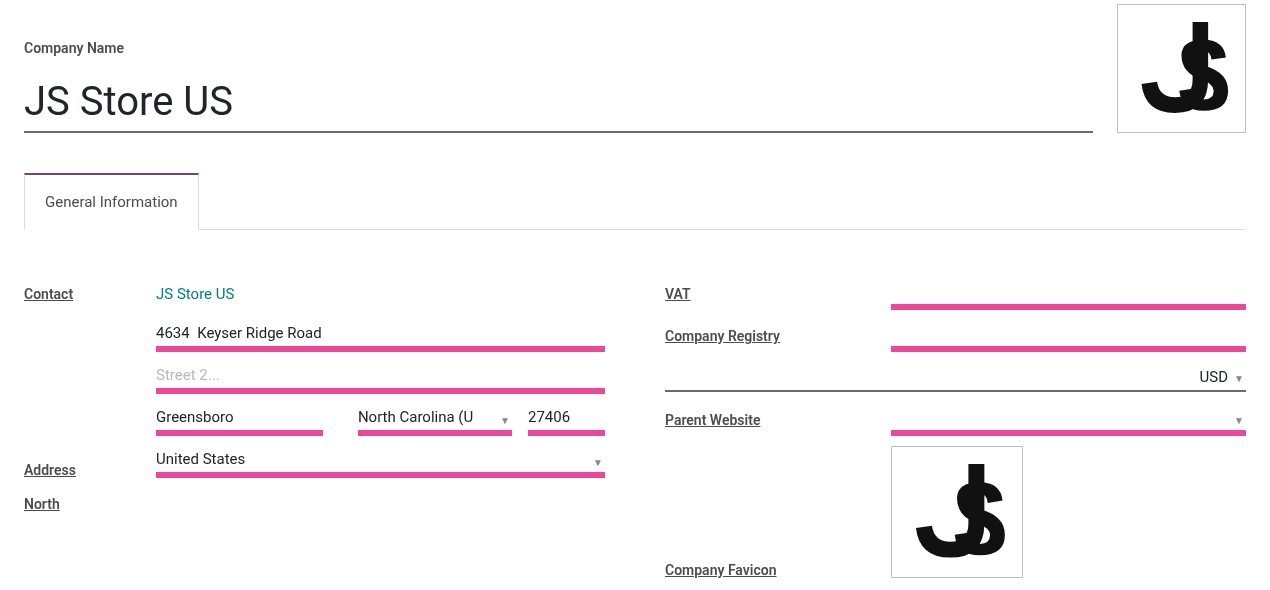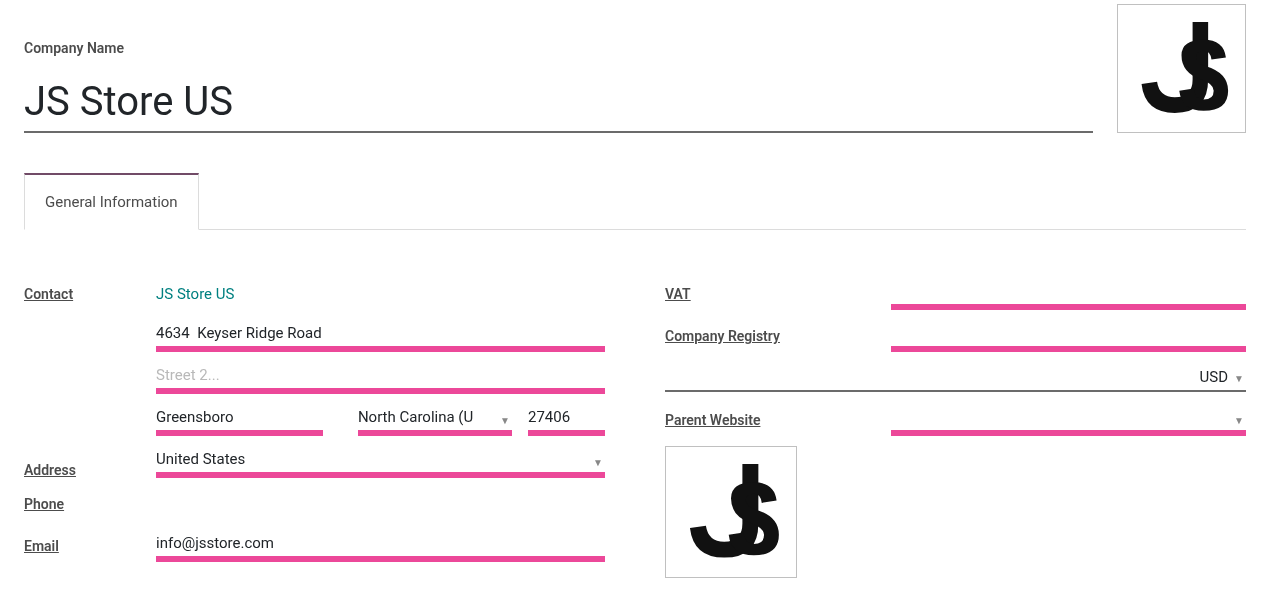--- a/index.html
+++ b/index.html
@@ -228,29 +228,23 @@
             <input class="inp zip-inp" value="27406" style="">
           </div>
           <div class="sel-wrap">
             <input class="inp" value="United States" style="">
             <span class="caret">▼</span>
           </div>
         </div>
       </div>
 
       <div class="form-row">
-        <div class="lbl">Phone</div>
-      </div>
-
-      <div class="form-row">
-        <div class="lbl">Email</div>
-        <div class="val">
-          <input class="inp" value="info@jsstore.com" style="">
-        </div>
-      </div>
+        <div class="lbl">North</div>
+      </div>
+
 
     </div>
 
     <div class="col col-right">
       <div class="form-row">
         <div class="lbl">VAT</div>
         <div class="val">
           <input class="inp" style="">
         </div>
       </div>
@@ -275,20 +269,21 @@
         <div class="lbl">Parent Website</div>
         <div class="val">
           <div class="sel-wrap">
             <input class="inp" style="">
             <span class="caret">▼</span>
           </div>
         </div>
       </div>
 
       <div class="form-row top-align">
+        <div class="lbl">Company Favicon</div>
         <div class="val">
           <div class="favicon-box">
             <svg viewBox="0 0 100 100">
               <path d="M60 8 L60 60 Q60 76 44 76 Q30 76 28 62 L14 64 Q17 90 44 90 Q74 90 74 60 L74 8 Z" fill="#111"></path>
               <path d="M50 38 Q50 24 70 24 Q88 24 90 40 L77 42 Q76 34 70 34 Q63 34 63 40 Q63 45 72 48 Q92 54 92 70 Q92 88 70 88 Q50 88 48 70 L61 68 Q62 78 70 78 Q79 78 79 70 Q79 64 68 60 Q50 54 50 38 Z" fill="#111"></path>
             </svg>
           </div>
         </div>
       </div>
     </div>

